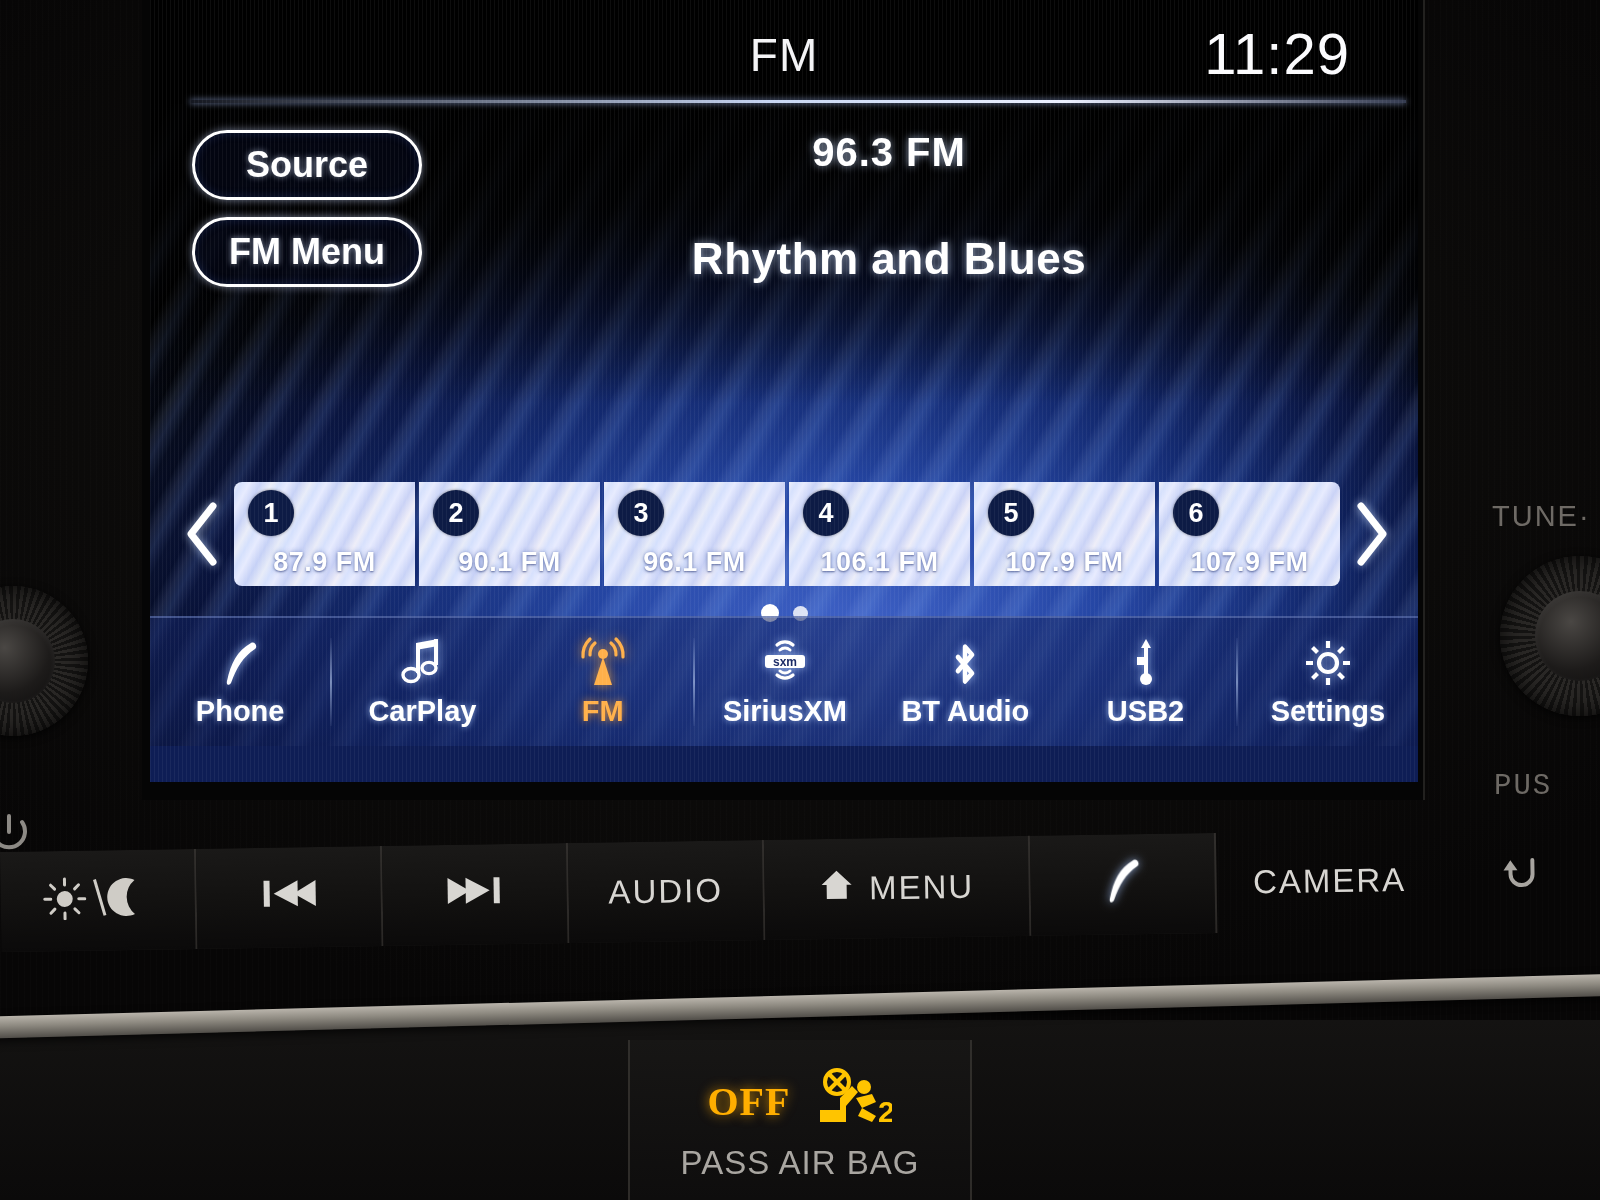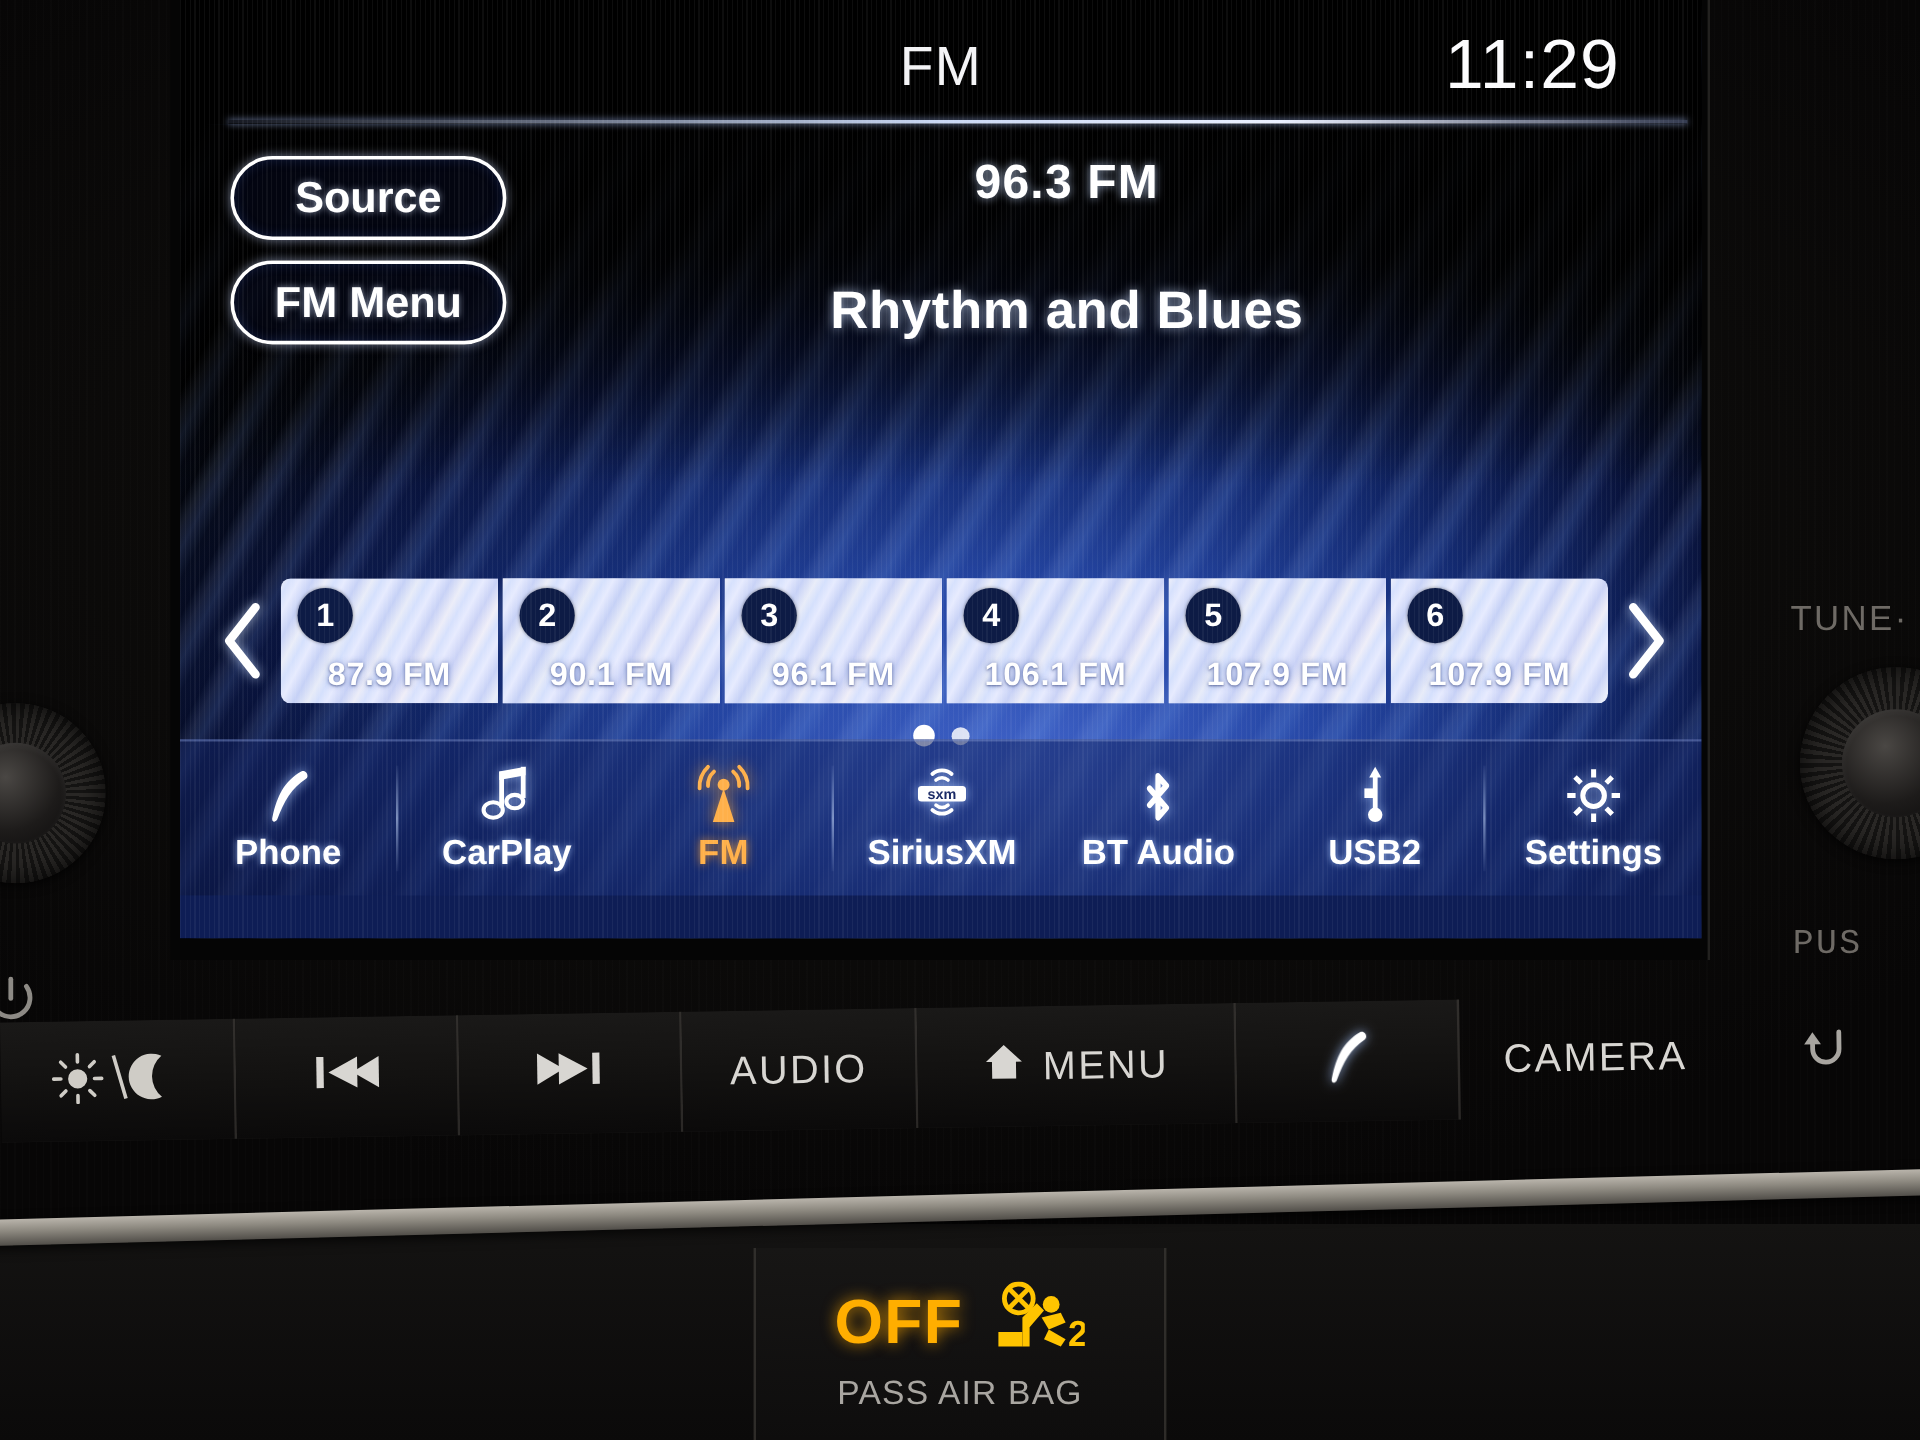--- a/index.html
+++ b/index.html
@@ -293,25 +293,26 @@
     background: linear-gradient(180deg, #171615 0%, #0e0d0d 100%);
     border-left: 2px solid rgba(60,57,53,0.7);
     border-right: 2px solid rgba(60,57,53,0.7);
     z-index: 6;
     display:flex; flex-direction:column; align-items:center;
     padding-top: 28px;
     gap: 10px;
   }
   #airbag-top { display:flex; align-items:center; gap:16px; }
   #airbag-off {
-    color:#ffae00; font-size:52px; font-weight:700; letter-spacing:1px;
+    color:#ffae00; font-size:40px; font-weight:700; letter-spacing:1px;
     text-shadow: 0 0 12px rgba(255,170,0,0.75);
+    font-family: Liberation Serif, serif;
   }
   #airbag-label {
-    color:#a9a6a1; font-size:28px; letter-spacing:1px;
+    color:#a9a6a1; font-size:33px; letter-spacing:1px;
   }
 
   
   .knob {
     position:absolute;
     border-radius:50%;
     background:
       repeating-conic-gradient(from 0deg, #2a2826 0deg 3deg, #151413 3deg 6deg),
       radial-gradient(circle at 38% 34%, #3c3936, #171615 62%, #0a0a09 100%);
     box-shadow: inset 0 0 24px rgba(0,0,0,0.85), 0 2px 10px rgba(0,0,0,0.8);

